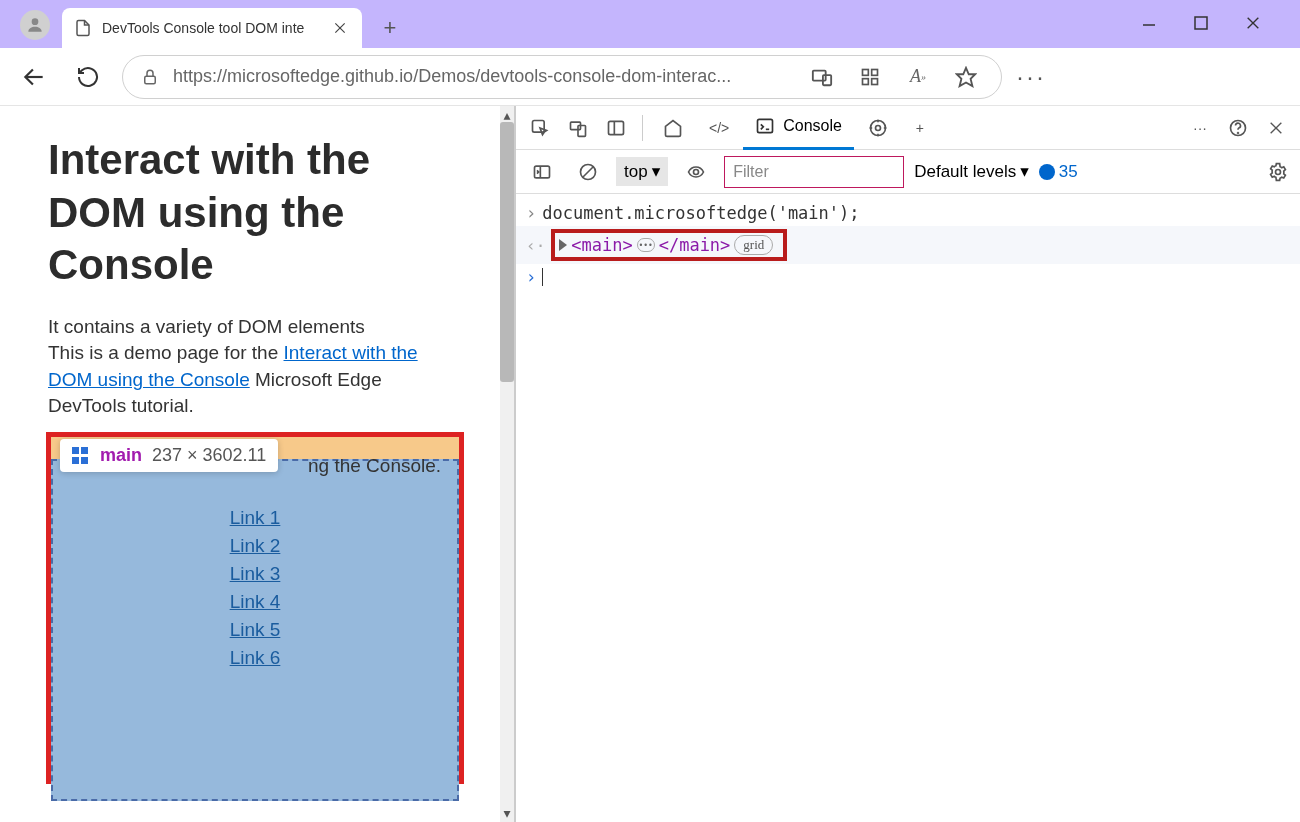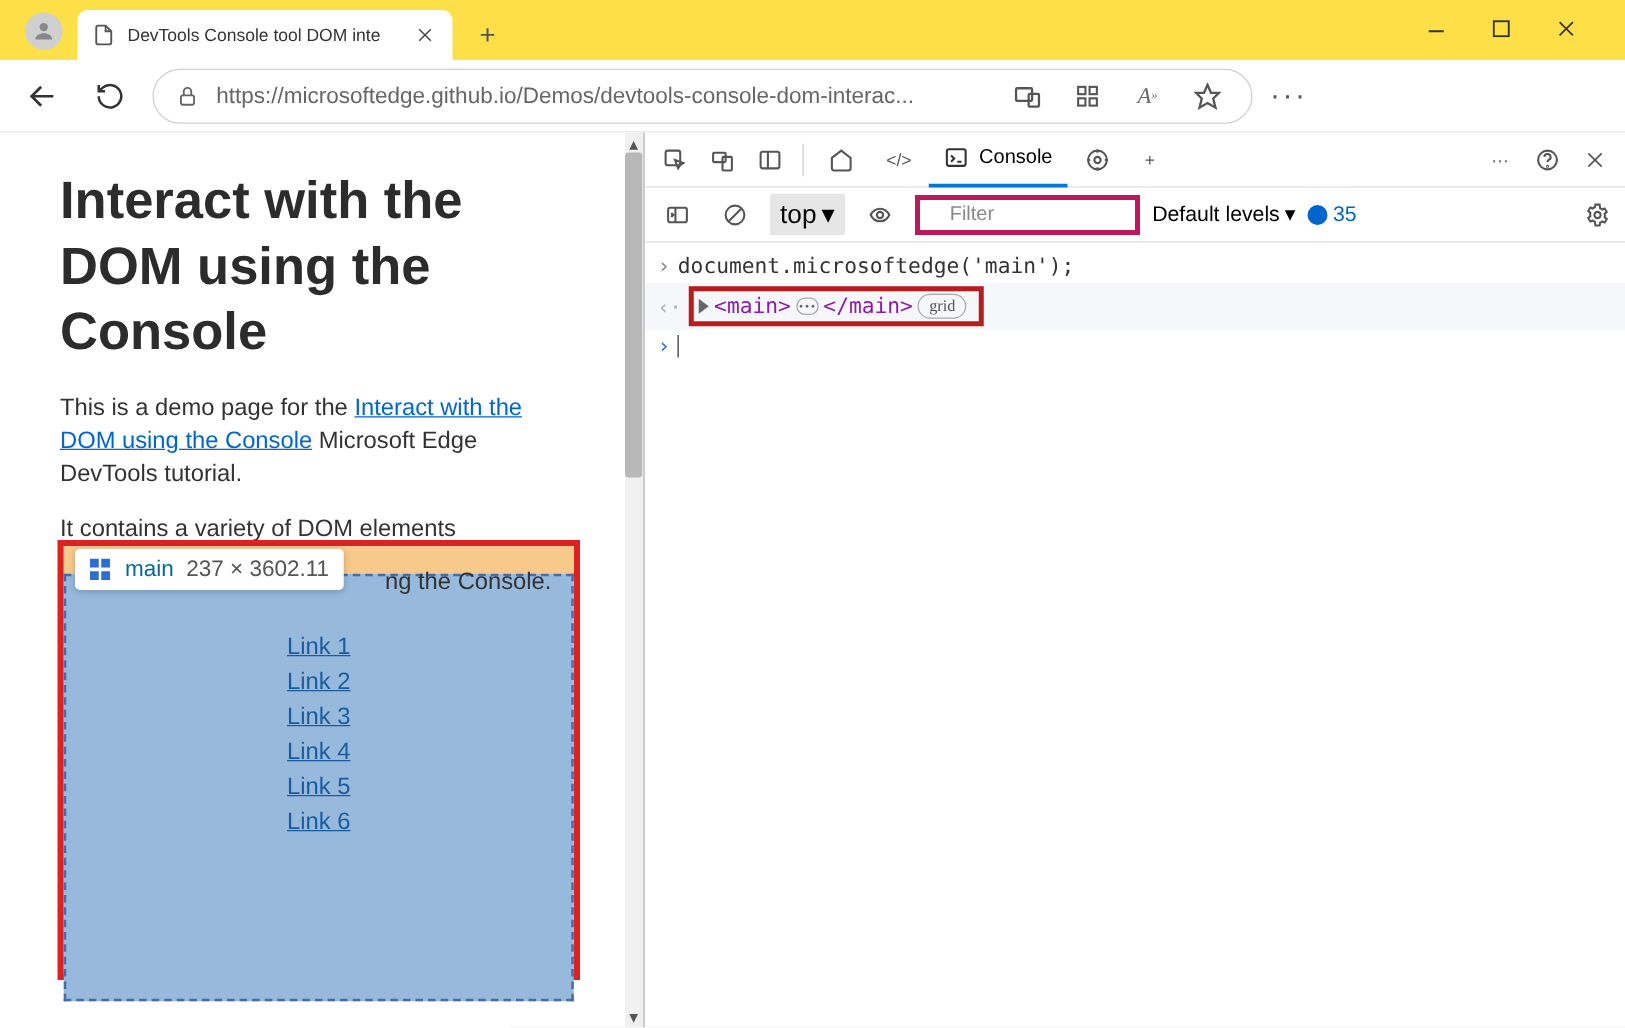--- a/index.html
+++ b/index.html
@@ -4,21 +4,21 @@
 <style>
 * { box-sizing: border-box; margin: 0; padding: 0; }
 body {
   font-family: "Segoe UI", -apple-system, sans-serif;
   width: 1300px;
   height: 822px;
   background: #f3f3f3;
   overflow: hidden;
   font-size: 14px;
 }
-.titlebar { height: 48px; background: #fde047; display: flex; align-items: flex-end; padding: 0 10px; }
+.titlebar { height: 48px; background: #c4b5fd; display: flex; align-items: flex-end; padding: 0 10px; }
 .profile { width: 30px; height: 30px; border-radius: 50%; background: #d0d0d0; margin: 0 12px 8px 10px; display: flex; align-items: center; justify-content: center; }
 .profile svg { fill: #888; }
 .tab { background: #fff; height: 40px; border-radius: 8px 8px 0 0; display: flex; align-items: center; padding: 0 12px; gap: 10px; min-width: 300px; }
 .tab-title { flex: 1; font-size: 14px; color: #333; white-space: nowrap; overflow: hidden; }
 .tab-close, .newtab { width: 20px; height: 20px; display: flex; align-items: center; justify-content: center; color: #444; cursor: pointer; }
 .newtab { margin-left: 18px; margin-bottom: 10px; font-size: 22px; color: #555; }
 .wincontrols { margin-left: auto; display: flex; gap: 22px; padding: 0 22px 10px 0; }
 .wincontrol { width: 30px; height: 30px; display: flex; align-items: center; justify-content: center; color: #333; cursor: pointer; }
 
 .addrbar { height: 58px; background: #fff; display: flex; align-items: center; padding: 0 14px; gap: 14px; border-bottom: 1px solid #e5e5e5; }
@@ -43,37 +43,37 @@
 .page a { color: #0066cc; text-decoration: underline; }
 
 .highlight-box { position: absolute; left: 46px; top: 326px; width: 418px; height: 352px; border: 5px solid #d22; }
 .orange-bar { position: absolute; left: 0; top: 0; width: 100%; height: 22px; background: #f7c98a; }
 .blue-region { position: absolute; left: 0; top: 22px; width: 100%; height: 100%; background: #96b9dc; border: 2px dashed #4a6ba8; border-top: 2px dashed #4a6ba8; display:flex; flex-direction:column; align-items:center; padding-top:28px; }
 .sect-title { font-size: 30px; font-weight: 700; color: #555; display:flex; gap:8px; align-items:center; }
 .linklist { margin-top: 18px; display:flex; flex-direction:column; gap:6px; align-items:center; }
 .linklist a { font-size:19px; color:#1a5c9e; text-decoration: underline; }
 
 .tooltip { position: absolute; left: 60px; top: 333px; background: #fff; border-radius: 4px; box-shadow: 0 1px 6px rgba(0,0,0,.2); padding: 6px 12px; display:flex; align-items:center; gap:10px; font-size:18px; }
-.tooltip .tname { color: #0369a1; font-weight: 400; }
+.tooltip .tname { color: #a21caf; font-weight: 700; }
 .tooltip .tdim { color: #555; }
 .grid-icon { width:18px; height:18px; display:flex; flex-wrap:wrap; gap:2px; }
 .grid-icon span{ width:7px; height:7px; background:#2a6fd6; }
 
 .devtools { flex: 1; background: #fff; display:flex; flex-direction:column; border-left:2px solid #ccc; }
 .dt-tabs { height: 44px; display:flex; align-items:center; padding: 0 6px; gap: 2px; border-bottom: 1px solid #ddd; }
 .dt-tabbtn { width:36px; height:36px; display:flex; align-items:center; justify-content:center; color:#555; cursor:pointer; }
 .dt-sep { width:1px; height:26px; background:#ccc; margin:0 6px; }
 .dt-tab { display:flex; gap:8px; align-items:center; height:44px; padding:0 12px; cursor:pointer; }
 .dt-tab.active { border-bottom: 3px solid #0078d4; }
 .dt-tab span.lbl { font-size:16px; }
 .dt-spacer { flex:1; }
 
 .dt-toolbar { height: 44px; display:flex; align-items:center; padding:0 8px; gap:10px; border-bottom:1px solid #ddd; }
-.ctx { background:#e6e6e6; padding:4px 8px; font-size:21px; display:flex; align-items:center; gap:4px; cursor:pointer; }
-.filterbox { border:4px solid #be185d; width:180px; height:32px; padding:2px 24px; font-size:16px; color:#888; display:flex; align-items:center; }
+.ctx { background:#e6e6e6; padding:4px 8px; font-size:17px; display:flex; align-items:center; gap:4px; cursor:pointer; }
+.filterbox { border:1px solid #be185d; width:180px; height:32px; padding:2px 8px; font-size:16px; color:#888; display:flex; align-items:center; }
 .levels { font-size:17px; display:flex; align-items:center; gap:4px; cursor:pointer; }
 .issue { display:flex; align-items:center; gap:4px; font-size:17px; color:#0066cc; }
 .issue-dot { width:16px; height:16px; background:#0066cc; border-radius:50%; }
 .gear { width:28px; height:28px; display:flex; align-items:center; justify-content:center; color:#555; cursor:pointer; margin-left:auto; }
 
 .console-body { padding: 6px 0; font-family: Consolas, monospace; font-size: 17px; }
 .crow { display:flex; align-items:center; padding: 3px 10px; gap:6px; }
 .cprompt { color:#888; }
 .cexpr { color:#333; }
 .coutputrow { background:#f5f7fb; }
@@ -171,24 +171,24 @@
         </div>
     </div>
   </div>
   <div class="dots">···</div>
 </div>
 
 <div class="content">
   <div class="page">
     <div class="page-inner">
       <h1>Interact with the DOM using the Console</h1>
+      <p style="margin-top:18px;"><span>It contains a variety of DOM elements</span></p>
       <p>
         <span>This is a demo page for the </span><a href="#">Interact with the DOM using the Console</a><span> Microsoft Edge DevTools tutorial.</span>
       </p>
-      <p style="margin-top:18px;"><span>It contains a variety of DOM elements</span></p>
     </div>
     <div class="highlight-box">
       <div class="orange-bar"></div>
       <div class="blue-region">
         <div class="linklist">
           <a href="#">Link 1</a>
           <a href="#">Link 2</a>
           <a href="#">Link 3</a>
           <a href="#">Link 4</a>
           <a href="#">Link 5</a>

